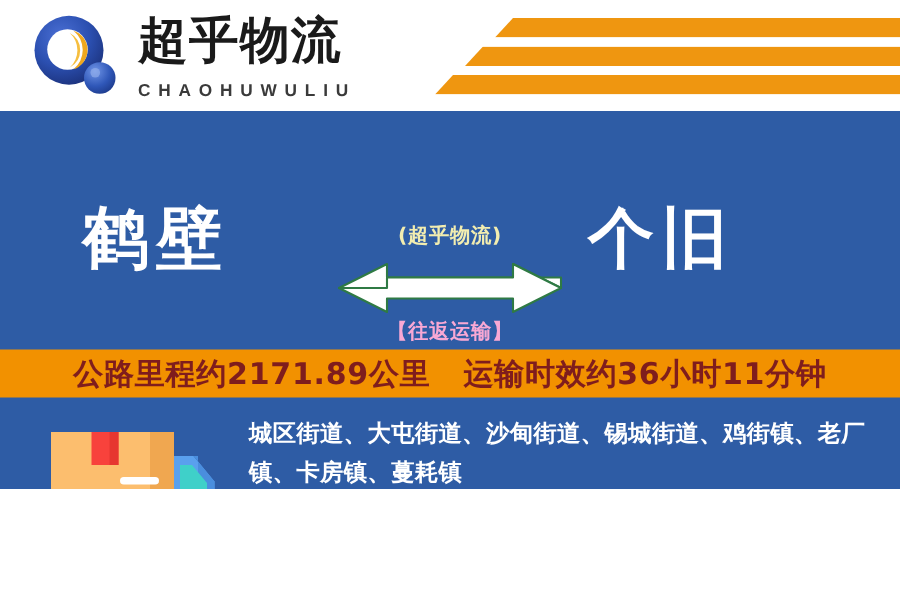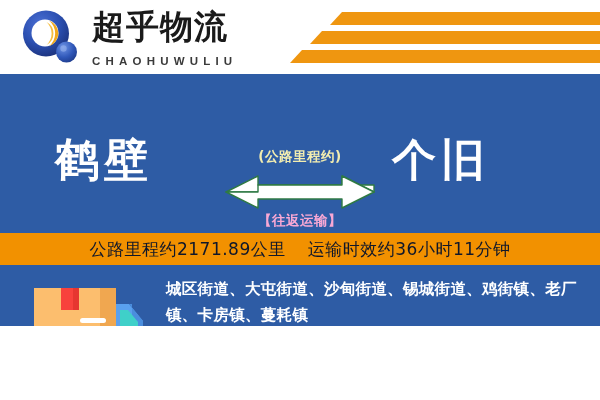--- a/index.html
+++ b/index.html
@@ -131,23 +131,23 @@
     position: absolute;
     left: 0; top: 159px;
     width: 600px; height: 32px;
     background: #f29100;
     display: flex;
     align-items: center;
     justify-content: center;
   }
   #info-bar .info-text {
     font-family: "DejaVu Sans", "Liberation Sans", sans-serif;
-    font-size: 17px;
-    font-weight: 400;
-    color: #0f172a;
+    font-size: 20px;
+    font-weight: 700;
+    color: #7f1d1d;
     letter-spacing: 0.5px;
     white-space: nowrap;
   }
   #info-gap { display: inline-block; width: 22px; }
 
   
   #coverage {
     position: absolute;
     left: 0; top: 196px;
     width: 600px; height: 96px;
@@ -215,21 +215,21 @@
     <div class="stripe" id="stripe-2"></div>
     <div class="stripe" id="stripe-3"></div>
   </div>
 
   <div id="panel">
 
     <div id="route-row">
       <div class="city" id="city-origin">鹤壁</div>
 
       <div id="arrow-group">
-        <div id="label-direct">(公路里程约)</div>
+        <div id="label-direct">(超乎物流)</div>
 
         <div id="arrow-svg">
           <svg width="152" height="44" viewBox="0 0 152 44">
 
             <path d="M2 22 L34 6 L34 15 L150 15 L150 22 L34 22 Z" fill="#ffffff" stroke="#2f7a44" stroke-width="1.4" stroke-linejoin="round"></path>
 
             <path d="M150 22 L118 6 L118 15 L118 15 L118 22 Z" fill="#ffffff" stroke="#2f7a44" stroke-width="1.4" stroke-linejoin="round"></path>
             <path d="M2 22 L34 38 L34 29 L118 29 L118 38 L150 22 L118 6 L118 15 L34 15 L34 22 Z" fill="#ffffff" stroke="#2f7a44" stroke-width="1.4" stroke-linejoin="round"></path>
           </svg>
         </div>

